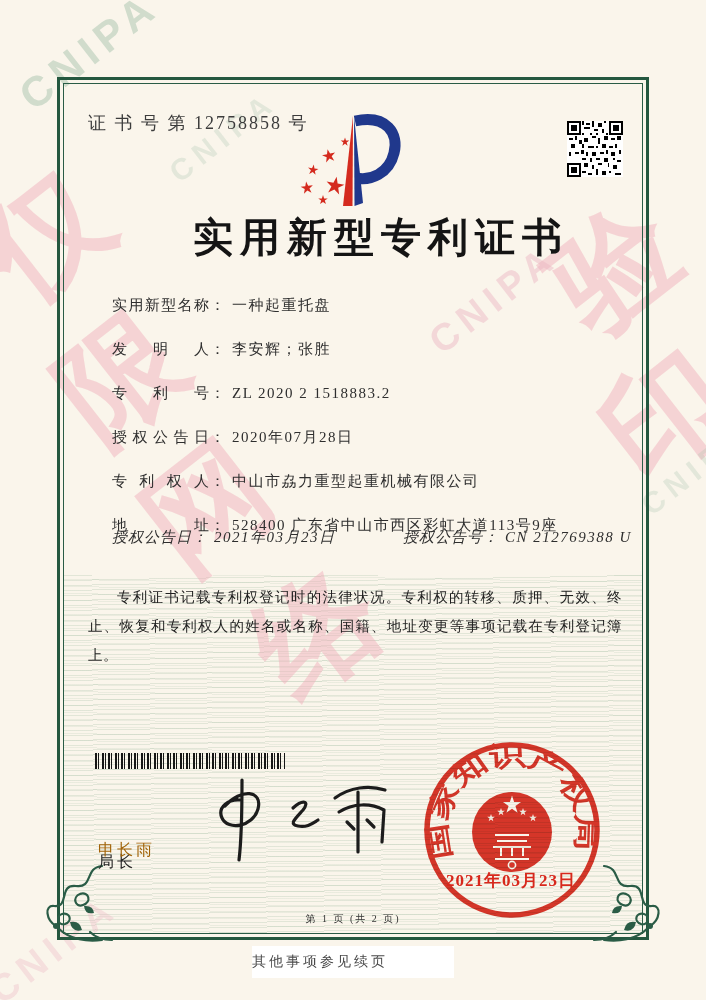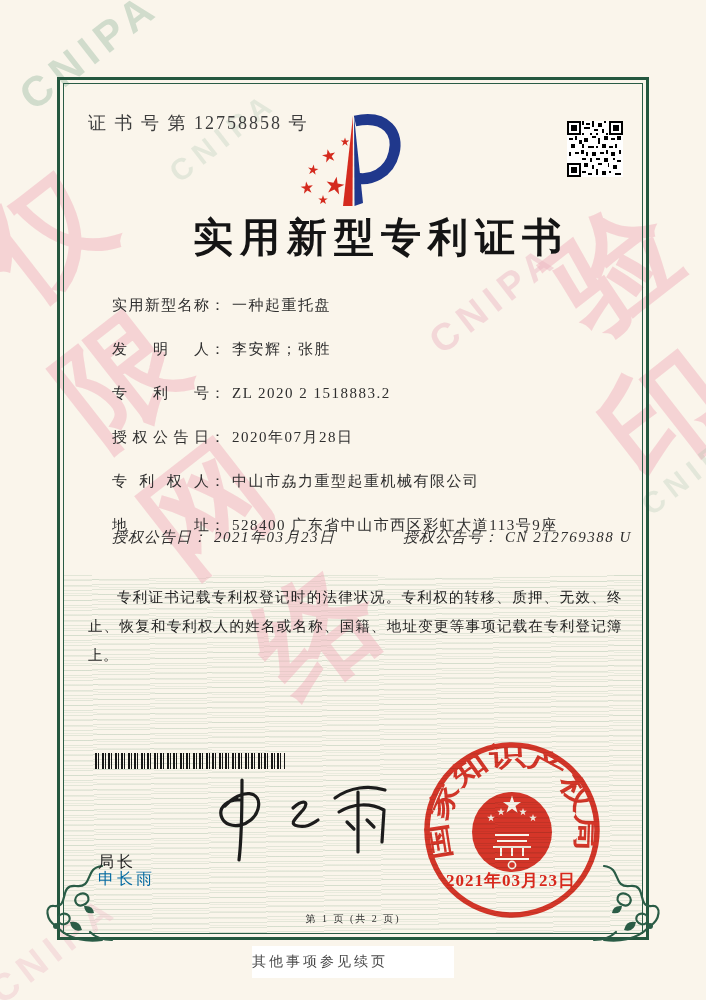--- a/index.html
+++ b/index.html
@@ -96,21 +96,21 @@
     background:repeating-linear-gradient(90deg,
       #161616 0 2px, transparent 2px 3px,
       #161616 3px 4px, transparent 4px 7px,
       #161616 7px 9px, transparent 9px 10px,
       #161616 10px 11px, transparent 11px 13px);
     z-index:4;
   }
 
   
   .signer-title{left:98px;top:852px;font-size:16px;letter-spacing:3px;color:#222;z-index:4;}
-  .signer-name{left:98px;top:840px;font-size:16px;letter-spacing:3px;color:#0369a1;z-index:4;margin-top:29px;}
+  .signer-name{left:98px;top:840px;font-size:16px;letter-spacing:3px;color:#a16207;z-index:4;}
   .signature{left:195px;top:772px;width:215px;height:100px;z-index:4;}
 
   
   .seal{left:417px;top:735px;width:190px;height:190px;z-index:5;opacity:.93;mix-blend-mode:multiply;}
   .seal-date{
     left:420px;top:869px;width:182px;text-align:center;
     font-size:17px;font-weight:bold;color:#d7281c;letter-spacing:1px;
     z-index:6;white-space:nowrap;
   }
 

